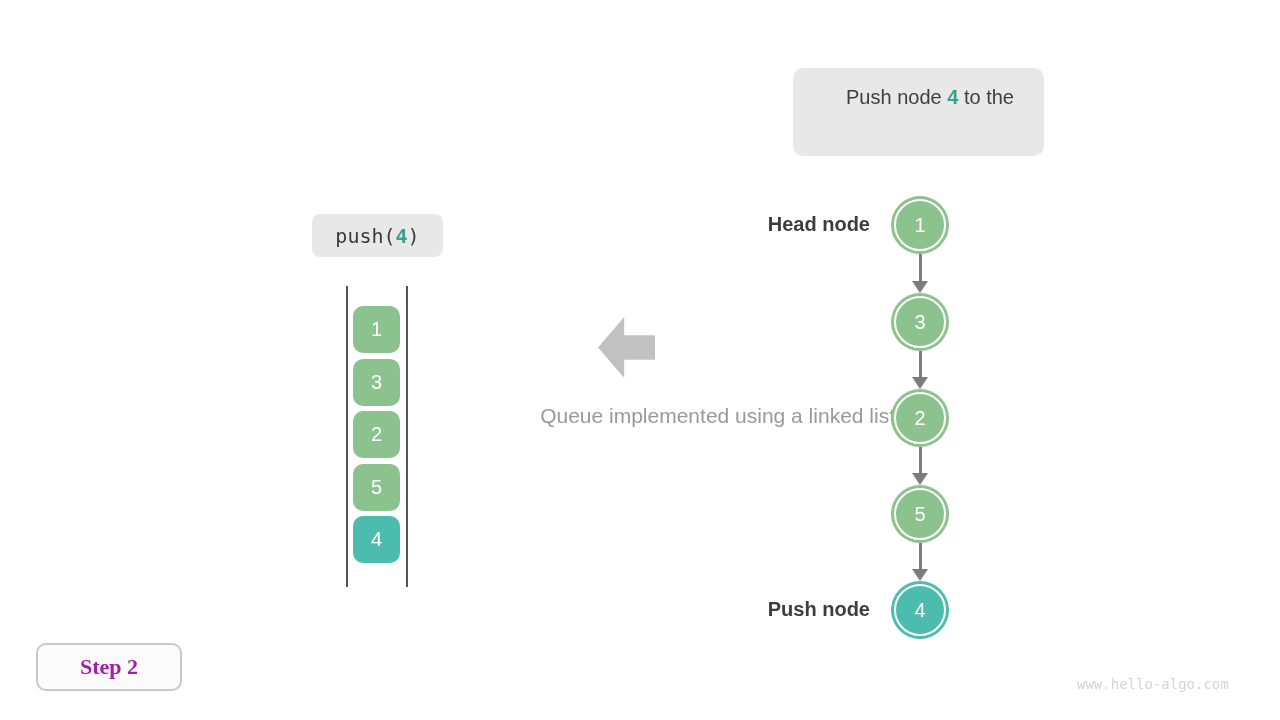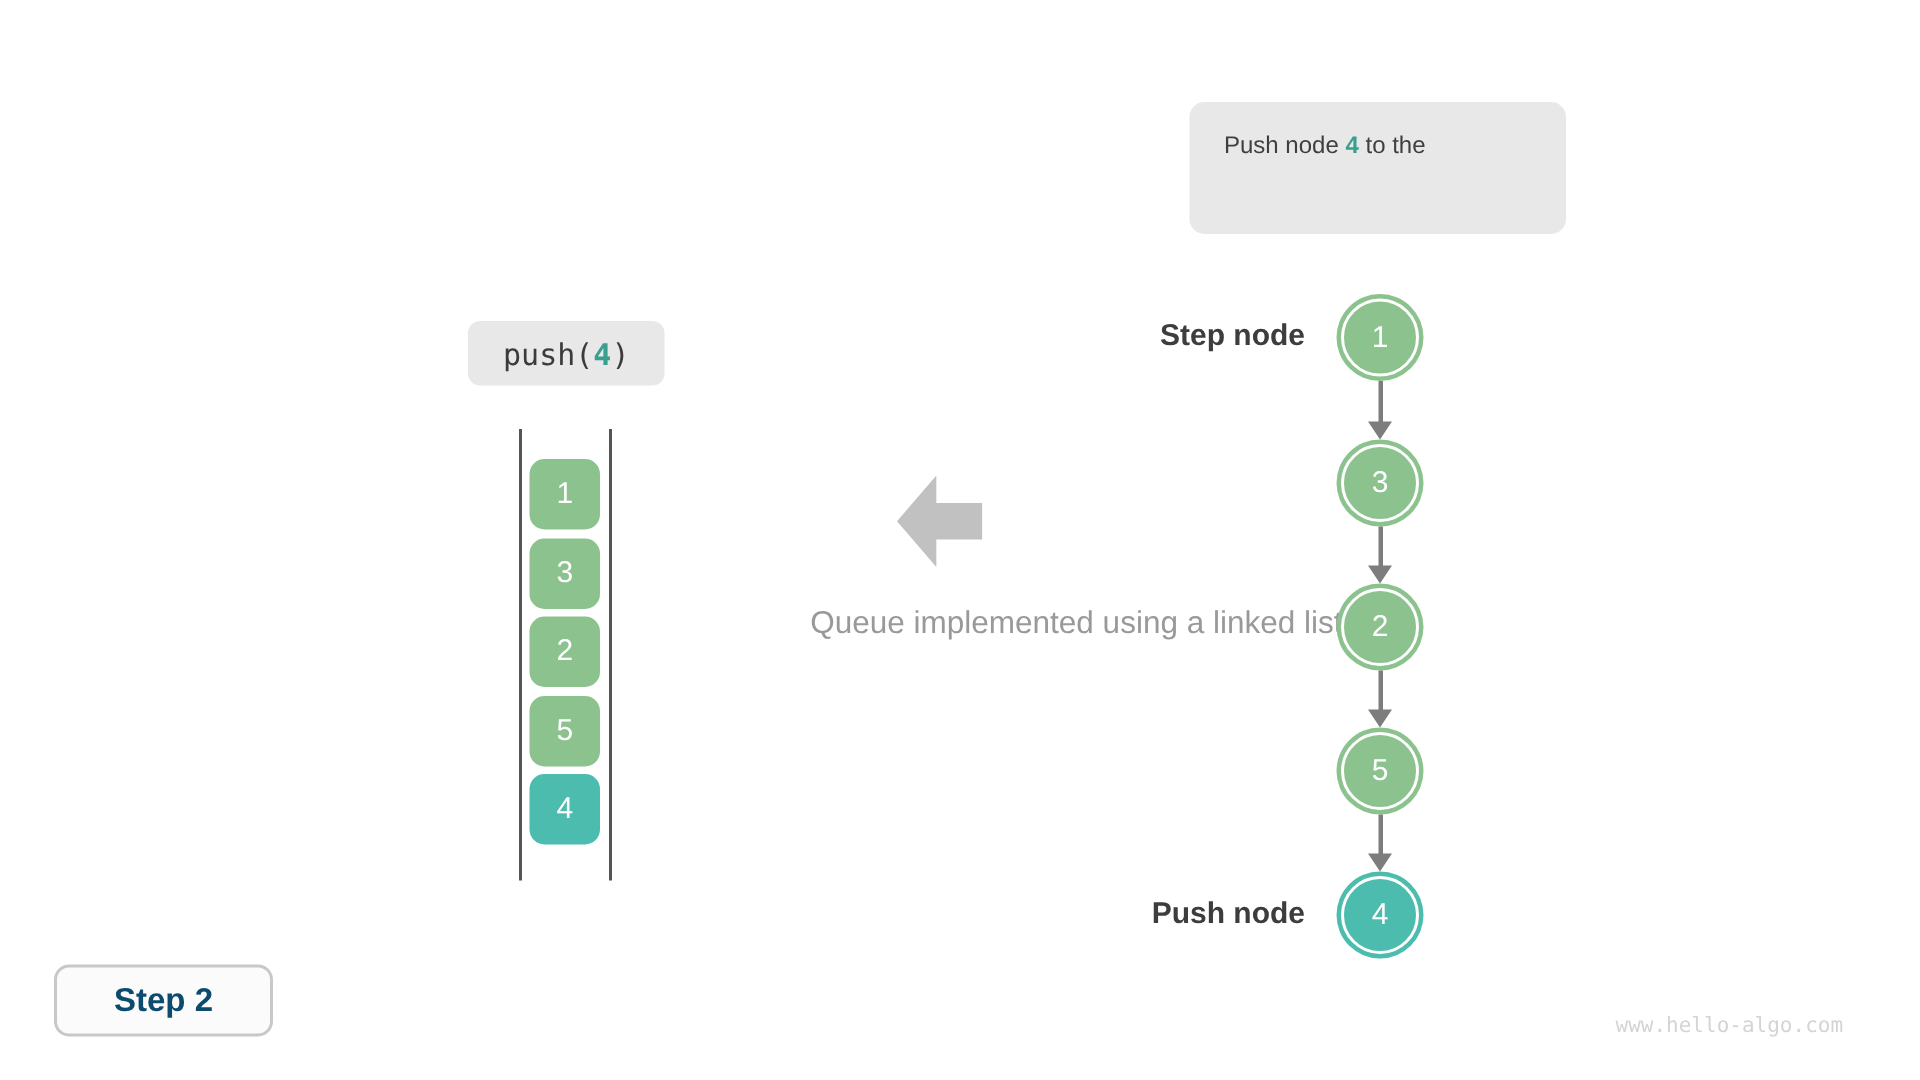--- a/index.html
+++ b/index.html
@@ -7,22 +7,22 @@
     width:1280px;height:720px;position:relative;overflow:hidden;
     background:#ffffff;
     font-family:"Liberation Sans", sans-serif;
   }
   .abs{position:absolute;}
 
   
   .callout{
     left:793px;top:68px;width:251px;height:88px;
     background:#e8e8e8;border-radius:10px;
-    color:#3f3f3f;font-size:16px;line-height:29px;
-    box-sizing:border-box;padding:15px 0 0 23px;
+    color:#3f3f3f;font-size:20px;line-height:29px;
+    box-sizing:border-box;padding:15px 0 0 23px;text-align:center;
   }
   .teal-text{color:#3a9f8f;font-weight:bold;}
 
   
   .push-chip{
     left:312px;top:214px;width:131px;height:43px;
     background:#e8e8e8;border-radius:8px;
     display:flex;align-items:center;justify-content:center;
     font-family:"DejaVu Sans Mono", monospace;
     font-size:20px;color:#3b3b3b;
@@ -81,22 +81,22 @@
     font-size:20px;font-weight:bold;color:#3d3d3d;
   }
   .label-head{top:213px;}
   .label-tail{top:598px;}
 
   
   .step-badge{
     left:36px;top:643px;width:142px;height:44px;
     background:#fbfbfb;border:2px solid #c8c8c8;border-radius:10px;
     display:flex;align-items:center;justify-content:center;
-    font-family:Liberation Sans, sans-serif;
-    font-size:22px;font-weight:bold;color:#0c4a6e;
+    font-family:Liberation Serif, serif;
+    font-size:22px;font-weight:bold;color:#a21caf;
   }
 
   
   .watermark{
     left:1077px;top:676px;
     font-family:"DejaVu Sans Mono", monospace;
     font-size:14px;color:#d4d4d4;
   }
 </style>
 </head>
@@ -118,21 +118,21 @@
 <div class="abs cell" style="top:306px;" data-color="green">1</div>
 <div class="abs cell" style="top:359px;" data-color="green">3</div>
 <div class="abs cell" style="top:411px;" data-color="green">2</div>
 <div class="abs cell" style="top:464px;" data-color="green">5</div>
 <div class="abs cell" style="top:516px;" data-color="teal">4</div>
 
 <div class="abs block-arrow"></div>
 
 <div class="abs caption">Queue implemented using a linked list</div>
 
-<div class="abs node-label label-head">Step node</div>
+<div class="abs node-label label-head">Head node</div>
 <div class="abs node-label label-tail">Push node</div>
 
 <div class="abs ll-node" style="top:199px;" data-color="green">1</div>
 <div class="abs ll-node" style="top:296px;" data-color="green">3</div>
 <div class="abs ll-node" style="top:392px;" data-color="green">2</div>
 <div class="abs ll-node" style="top:488px;" data-color="green">5</div>
 <div class="abs ll-node" style="top:584px;" data-color="teal">4</div>
 
 <div class="abs arrow-down" style="top:254px;height:39px;">
     <span class="shaft"></span>

